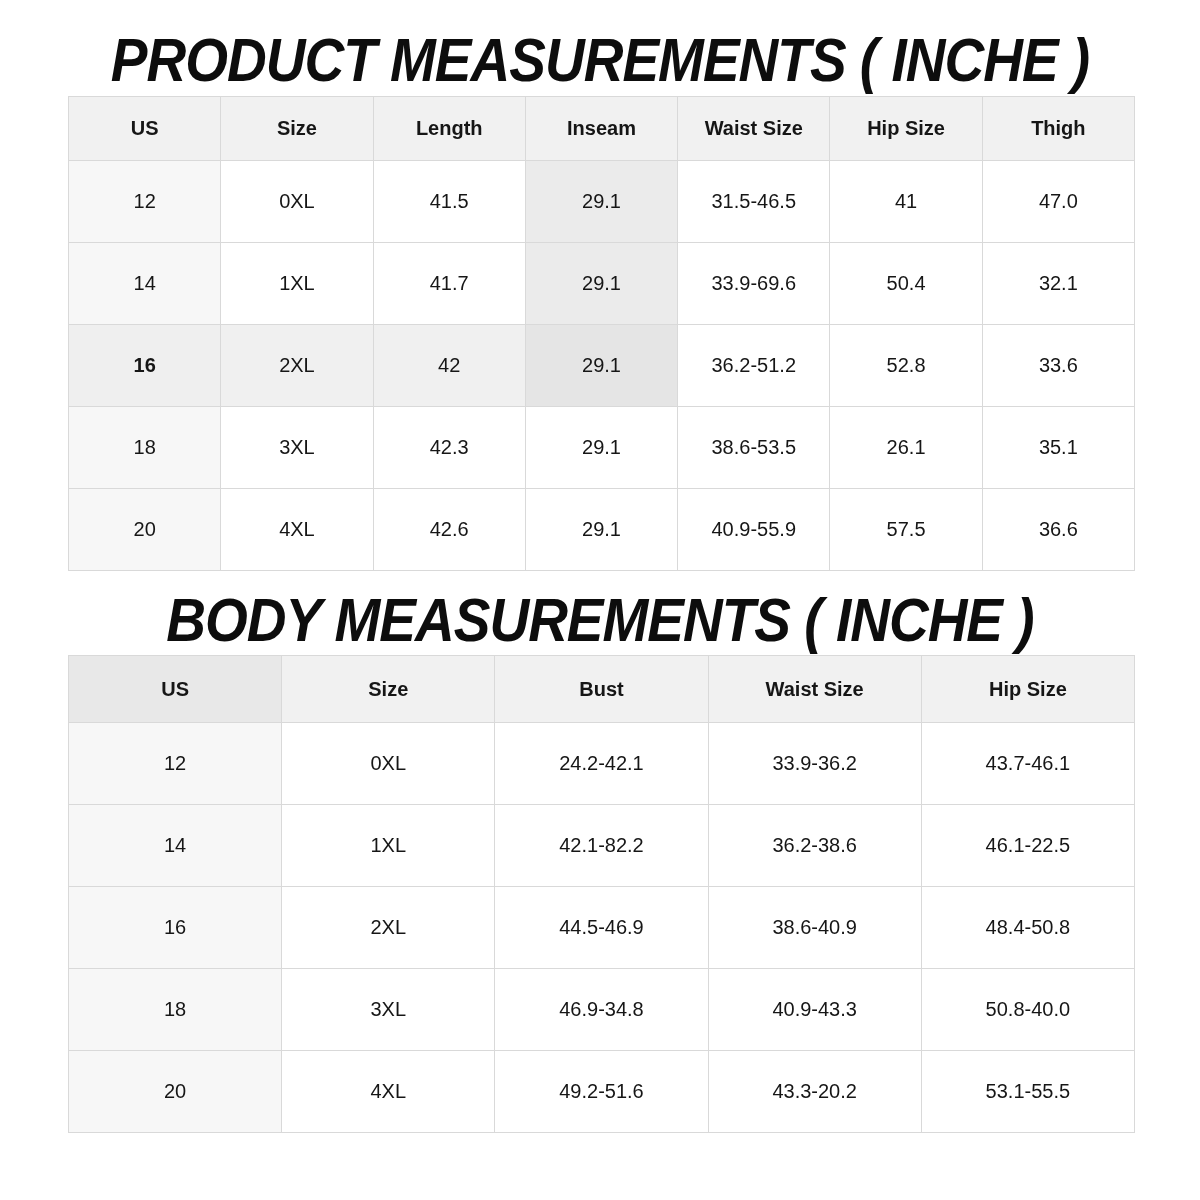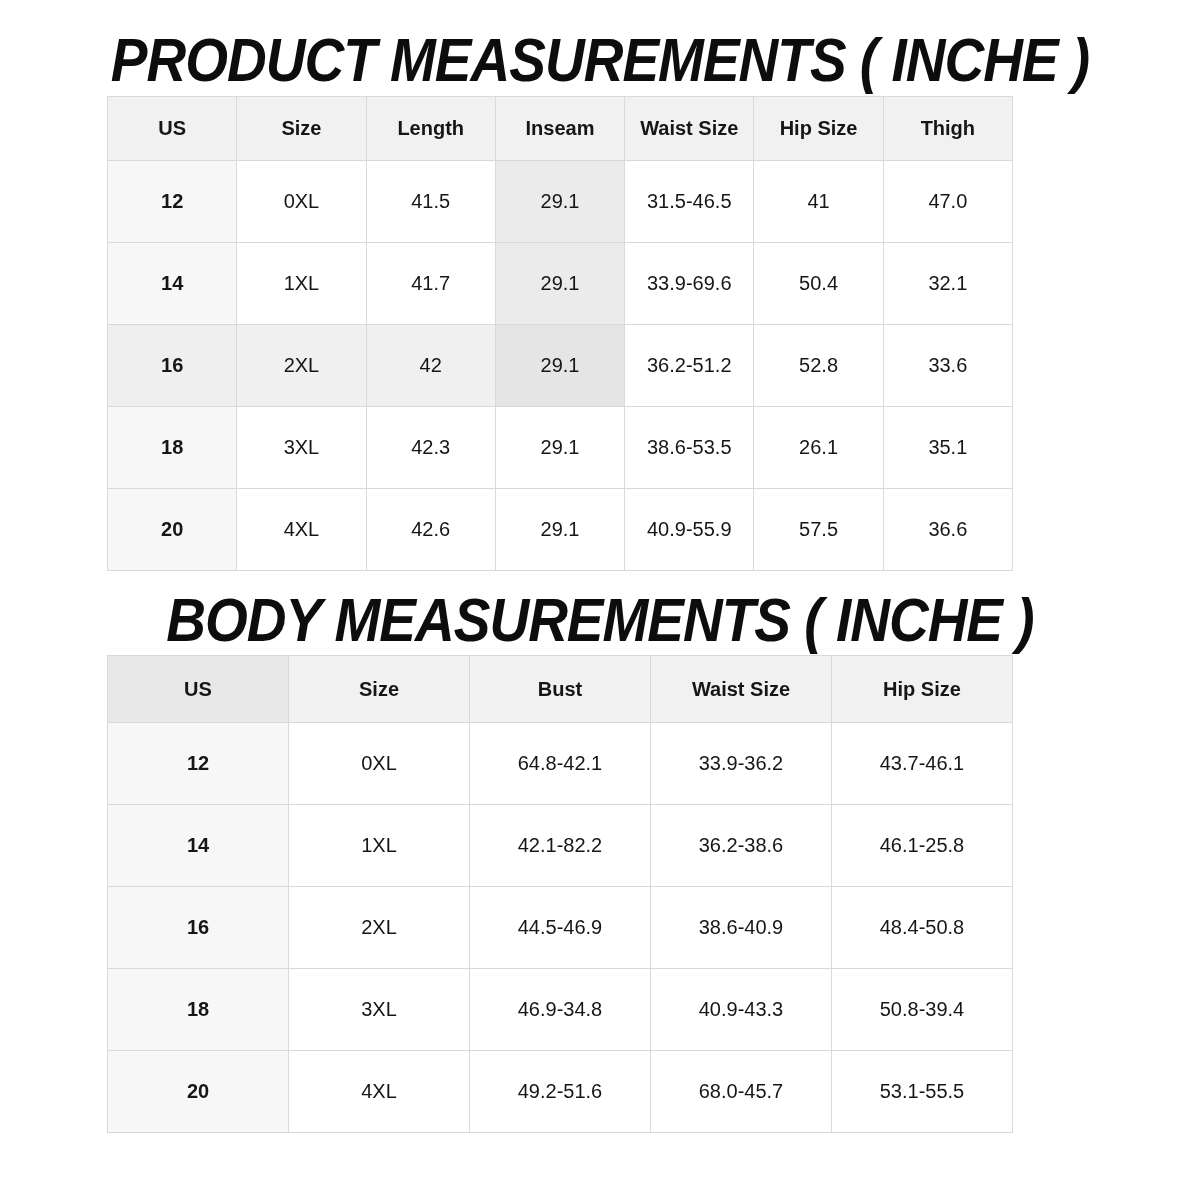--- a/index.html
+++ b/index.html
@@ -11,30 +11,30 @@
     width:1200px; text-align:center;
     font-weight:bold; font-style:italic;
     font-size:55px; letter-spacing:-1px; color:#0d0d0d;
     transform:scaleY(1.12); transform-origin:top center;
     white-space:nowrap;
   }
   .title-1 { margin-top:24px; height:72px; line-height:64px; }
   .title-2 { margin-top:14px; height:70px; line-height:62px; }
 
   .tbl-wrap { margin-left:68px; width:1067px; }
-  table { width:906px; border-collapse:collapse; table-layout:fixed;margin-left:39px; }
+  table { width:1067px; border-collapse:collapse; table-layout:fixed; }
   td, th { border:1px solid #d9d9d9; text-align:center; vertical-align:middle;
     font-size:20px; font-weight:normal; background:#ffffff; overflow:hidden; }
   thead th { font-weight:bold; background:#f1f1f1; }
   .t1 thead tr { height:64px; }
   .t1 tbody tr { height:82px; }
   .t2 thead tr { height:67px; }
   .t2 tbody tr { height:82px; }
 
-  .us-col   { background:#f7f7f7; font-weight:bold; }
+  .us-col   { background:#f7f7f7; font-weight:normal; }
   .hdr-dark { background:#e8e8e8; }
   .shade    { background:#ebebeb; }
   .row-lt   { background:#f0f0f0; }
   .row-lt-us{ background:#efefef; font-weight:bold; }
   .shade-dk { background:#e5e5e5; }
 </style>
 </head>
 <body>
 
 <div class="page">
@@ -114,49 +114,49 @@
           <th>Size</th>
           <th>Bust</th>
           <th>Waist Size</th>
           <th>Hip Size</th>
         </tr>
       </thead>
       <tbody>
         <tr>
           <td class="us-col">12</td>
           <td>0XL</td>
-          <td>64.8-42.1</td>
+          <td>24.2-42.1</td>
           <td>33.9-36.2</td>
           <td>43.7-46.1</td>
         </tr>
         <tr>
           <td class="us-col">14</td>
           <td>1XL</td>
           <td>42.1-82.2</td>
           <td>36.2-38.6</td>
-          <td>46.1-25.8</td>
+          <td>46.1-22.5</td>
         </tr>
         <tr>
           <td class="us-col">16</td>
           <td>2XL</td>
           <td>44.5-46.9</td>
           <td>38.6-40.9</td>
           <td>48.4-50.8</td>
         </tr>
         <tr>
           <td class="us-col">18</td>
           <td>3XL</td>
           <td>46.9-34.8</td>
           <td>40.9-43.3</td>
-          <td>50.8-39.4</td>
+          <td>50.8-40.0</td>
         </tr>
         <tr>
           <td class="us-col">20</td>
           <td>4XL</td>
           <td>49.2-51.6</td>
-          <td>68.0-45.7</td>
+          <td>43.3-20.2</td>
           <td>53.1-55.5</td>
         </tr>
       </tbody>
     </table>
   </div>
 
 </div>
 
 </body></html>

